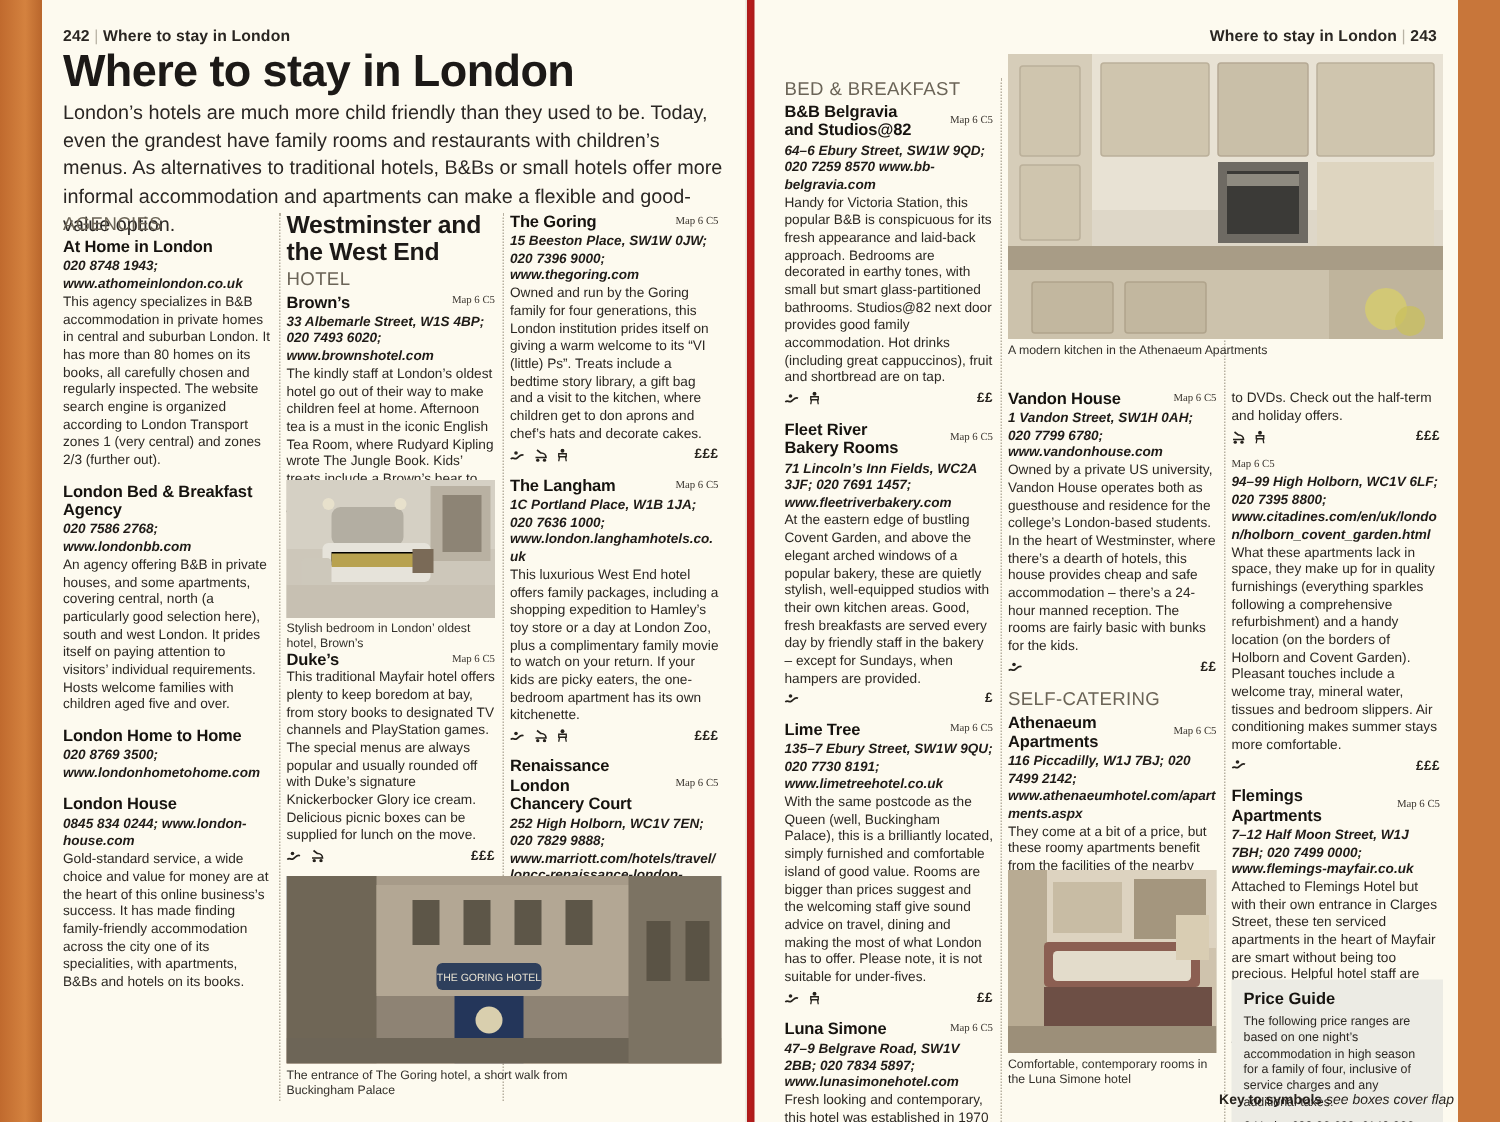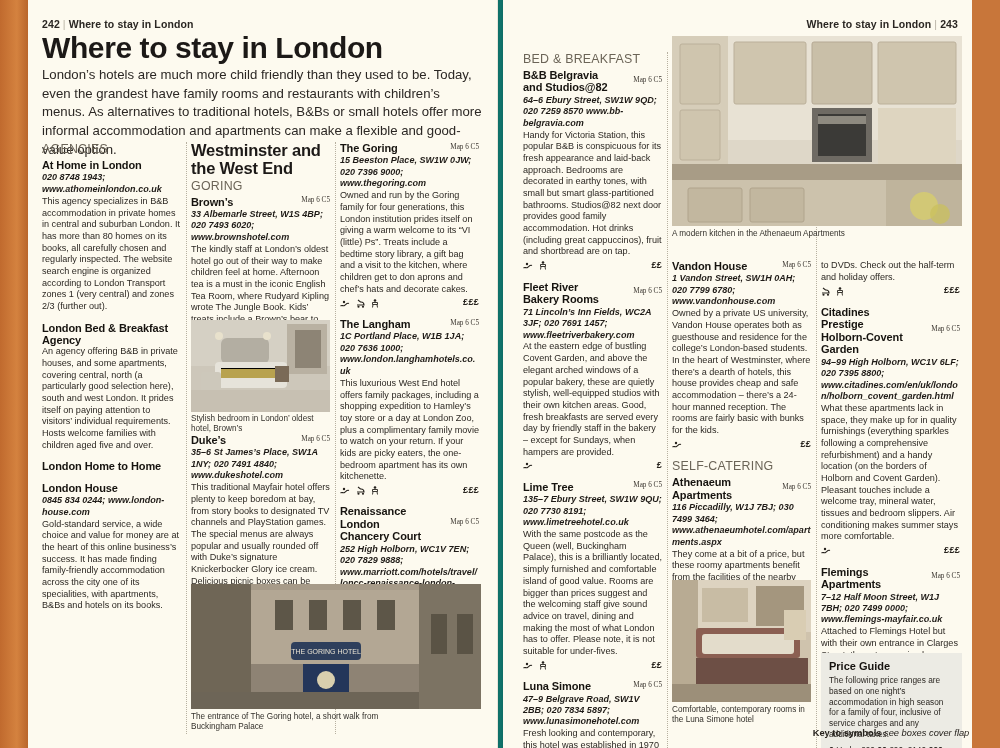--- a/index.html
+++ b/index.html
@@ -6,21 +6,21 @@
   html, body { margin: 0; padding: 0; }
   body {
     width: 1000px; height: 748px;
     background: #c8763a;
     font-family: "Liberation Sans", sans-serif;
     overflow: hidden;
   }
   .spread {
     position: absolute; left: 0; top: 0;
     width: 844px; height: 748px;
-    background: #0f766e;
+    background: #b91c1c;
   }
   
   .edge {
     position: absolute; top: 0; height: 748px; width: 28px;
     background: linear-gradient(90deg,#c06a2e 0%, #d4823f 60%, #b9662c 100%);
   }
   .edge.left { left: 0; }
   .edge.right { right: 0; background: linear-gradient(270deg,#c06a2e 0%, #d4823f 60%, #b9662c 100%); }
   .gutter {
     position: absolute; left: 497px; top: 0; width: 7px; height: 748px;
@@ -165,41 +165,43 @@
               <div class="entry-name">At Home in London</div>
             </div>
           <div class="addr">020 8748 1943; www.athomeinlondon.co.uk</div>
           <div class="body">This agency specializes in B&amp;B accommodation in private homes in central and suburban London. It has more than 80 homes on its books, all carefully chosen and regularly inspected. The website search engine is organized according to London Transport zones 1 (very central) and zones 2/3 (further out).</div>
         </div>
 
         <div class="entry">
           <div class="entry-head">
               <div class="entry-name">London Bed &amp; Breakfast Agency</div>
             </div>
+          <div class="addr">020 7586 2768; www.londonbb.com</div>
           <div class="body">An agency offering B&amp;B in private houses, and some apartments, covering central, north (a particularly good selection here), south and west London. It prides itself on paying attention to visitors’ individual requirements. Hosts welcome families with children aged five and over.</div>
         </div>
 
         <div class="entry">
           <div class="entry-head">
               <div class="entry-name">London Home to Home</div>
             </div>
+          <div class="addr">020 8769 3500; www.londonhometohome.com</div>
         </div>
 
         <div class="entry">
           <div class="entry-head">
               <div class="entry-name">London House</div>
             </div>
           <div class="addr">0845 834 0244; www.london-house.com</div>
           <div class="body">Gold-standard service, a wide choice and value for money are at the heart of this online business’s success. It has made finding family-friendly accommodation across the city one of its specialities, with apartments, B&amp;Bs and hotels on its books.</div>
         </div>
       </div>
 
       <div class="col c2">
         <div class="region-head">Westminster and the West End</div>
-        <div class="section-head">GORING</div>
+        <div class="section-head">HOTEL</div>
 
         <div class="entry">
           <div class="entry-head">
             <div class="entry-name">Brown’s</div>
             <div class="map-ref">Map 6 C5</div>
           </div>
           <div class="addr">33 Albemarle Street, W1S 4BP; 020 7493 6020; www.brownshotel.com</div>
           <div class="body">The kindly staff at London’s oldest hotel go out of their way to make children feel at home. Afternoon tea is a must in the iconic English Tea Room, where Rudyard Kipling wrote The Jungle Book. Kids’ treats include a Brown’s bear to snuggle up with and DVDs to watch.</div>
           <div class="foot">
             <div class="icons">
@@ -312,21 +314,20 @@
       </svg>
     </div>
     <div class="caption" style="left:163px; top:414px;">Stylish bedroom in London’ oldest hotel, Brown’s</div>
 
     <div class="col" style="position:absolute; left:163px; top:434px; width:139px;">
       <div class="entry">
         <div class="entry-head">
           <div class="entry-name">Duke’s</div>
           <div class="map-ref">Map 6 C5</div>
         </div>
-        <div class="addr">35–6 St James’s Place, SW1A 1NY; 020 7491 4840; www.dukeshotel.com</div>
         <div class="body">This traditional Mayfair hotel offers plenty to keep boredom at bay, from story books to designated TV channels and PlayStation games. The special menus are always popular and usually rounded off with Duke’s signature Knickerbocker Glory ice cream. Delicious picnic boxes can be supplied for lunch on the move.</div>
         <div class="foot">
           <div class="icons">
             <span class="ico"><svg width="12" height="8" viewBox="0 0 24 16">
                   <path d="M1 12c3-3 5 1 8-1s5-6 9-4" fill="none" stroke="#26221d" stroke-width="2.2"></path>
                   <circle cx="8" cy="4" r="2.4" fill="#26221d"></circle>
                 </svg></span>
             <span class="ico"><svg width="11" height="9" viewBox="0 0 22 18">
                   <path d="M2 12h14a6 6 0 00-6-6H9L4 2" fill="none" stroke="#26221d" stroke-width="2.2"></path>
                   <circle cx="5" cy="15.5" r="2.2" fill="#26221d"></circle>
@@ -468,21 +469,21 @@
           </div>
         </div>
 
         <div class="section-head">SELF-CATERING</div>
 
         <div class="entry">
           <div class="entry-head">
             <div class="entry-name">Athenaeum Apartments</div>
             <div class="map-ref">Map 6 C5</div>
           </div>
-          <div class="addr">116 Piccadilly, W1J 7BJ; 030 7499 3464; www.athenaeumhotel.com/apartments.aspx</div>
+          <div class="addr">116 Piccadilly, W1J 7BJ; 020 7499 2142; www.athenaeumhotel.com/apartments.aspx</div>
           <div class="body">They come at a bit of a price, but these roomy apartments benefit from the facilities of the nearby luxurious Athenaeum Hotel, while allowing families a bit of space and total independence. The resident Kids’ Concierge will keep your apartment stocked with children’s essentials from soft drinks</div>
         </div>
       </div>
 
       <div class="col c3" style="top:208px;">
         <div class="entry">
           <div class="body">to DVDs. Check out the half-term and holiday offers.</div>
           <div class="foot">
             <div class="icons">
               <span class="ico"><svg width="11" height="9" viewBox="0 0 22 18">
@@ -494,21 +495,20 @@
                     <circle cx="8" cy="3" r="2.6" fill="#26221d"></circle>
                     <path d="M3 7h10v4H3zM4 11l-1 6M12 11l1 6" fill="none" stroke="#26221d" stroke-width="1.8"></path>
                   </svg></span>
             </div>
             <div class="price">£££</div>
           </div>
         </div>
 
         <div class="entry">
           <div class="entry-head">
-            <div class="entry-name">Citadines Prestige Holborn-Covent Garden</div>
             <div class="map-ref">Map 6 C5</div>
           </div>
           <div class="addr">94–99 High Holborn, WC1V 6LF; 020 7395 8800; www.citadines.com/en/uk/london/holborn_covent_garden.html</div>
           <div class="body">What these apartments lack in space, they make up for in quality furnishings (everything sparkles following a comprehensive refurbishment) and a handy location (on the borders of Holborn and Covent Garden). Pleasant touches include a welcome tray, mineral water, tissues and bedroom slippers. Air conditioning makes summer stays more comfortable.</div>
           <div class="foot">
             <div class="icons">
               <span class="ico"><svg width="12" height="8" viewBox="0 0 24 16">
                     <path d="M1 12c3-3 5 1 8-1s5-6 9-4" fill="none" stroke="#26221d" stroke-width="2.2"></path>
                     <circle cx="8" cy="4" r="2.4" fill="#26221d"></circle>
                   </svg></span>

